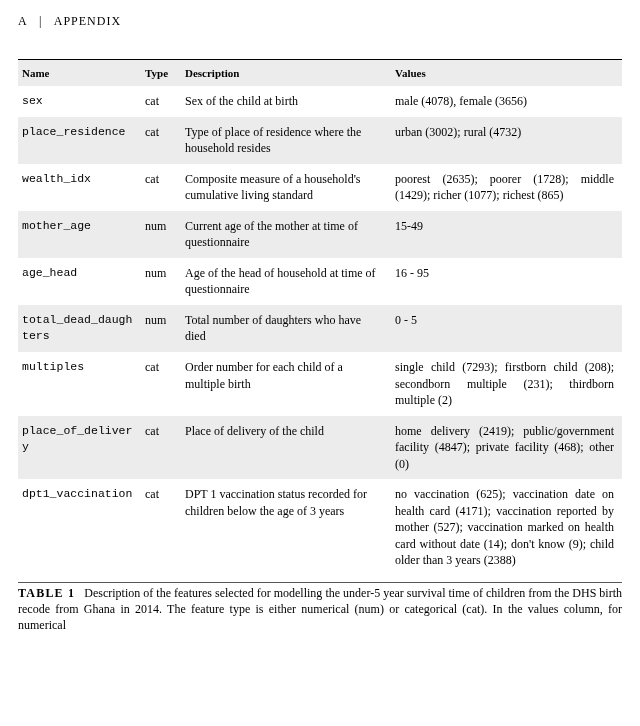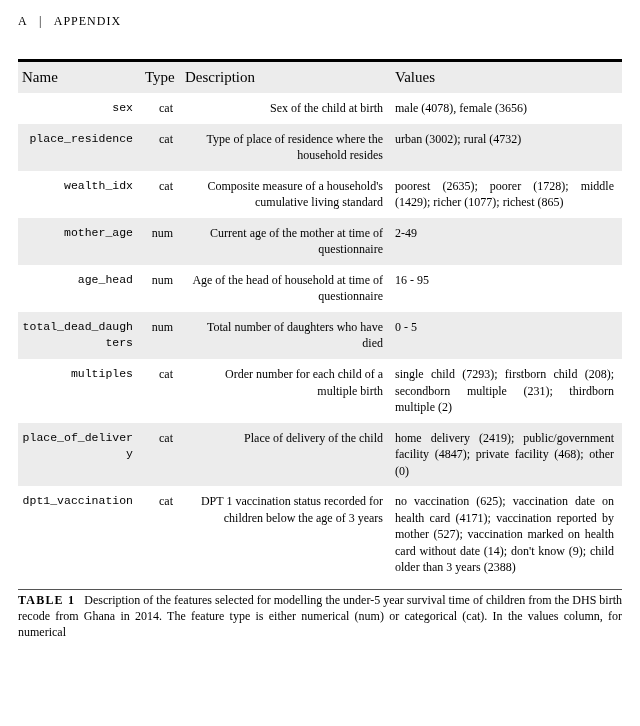--- a/index.html
+++ b/index.html
@@ -27,34 +27,33 @@
     }
     col.col-name { width: 123px; }
     col.col-type { width: 40px; }
     col.col-desc { width: 210px; }
     col.col-values { width: auto; }
     thead tr {
       background: #ececec;
     }
     thead th {
       text-align: left;
-      font-weight: normal;
+      font-weight: bold;
       padding: 7px 8px 7px 4px;
-      font-size: 15px;
-      border-top: 3px solid #000000;
+      font-size: 11px;
+      border-top: 1px solid #000000;
     }
     tbody tr:nth-child(odd) { background: #ffffff; }
     tbody tr:nth-child(even) { background: #ececec; }
     tbody td {
       vertical-align: top;
       padding: 7px 8px 7px 4px;
       font-size: 12px;
       line-height: 1.38;
       word-wrap: break-word;
-      text-align: right;
     }
     td.name-cell {
       font-family: "Courier New", monospace;
       font-size: 11.5px;
     }
     td.values-cell { text-align: justify; }
     .caption {
       margin-top: 6px;
       font-size: 12px;
       line-height: 1.35;
@@ -108,21 +107,21 @@
       <tr>
         <td class="name-cell">wealth_idx</td>
         <td>cat</td>
         <td>Composite measure of a household's cumulative living standard</td>
         <td class="values-cell">poorest (2635); poorer (1728); middle (1429); richer (1077); richest (865)</td>
       </tr>
       <tr>
         <td class="name-cell">mother_age</td>
         <td>num</td>
         <td>Current age of the mother at time of questionnaire</td>
-        <td class="values-cell">2-49</td>
+        <td class="values-cell">15-49</td>
       </tr>
       <tr>
         <td class="name-cell">age_head</td>
         <td>num</td>
         <td>Age of the head of household at time of questionnaire</td>
         <td class="values-cell">16 - 95</td>
       </tr>
       <tr>
         <td class="name-cell">total_dead_daughters</td>
         <td>num</td>

